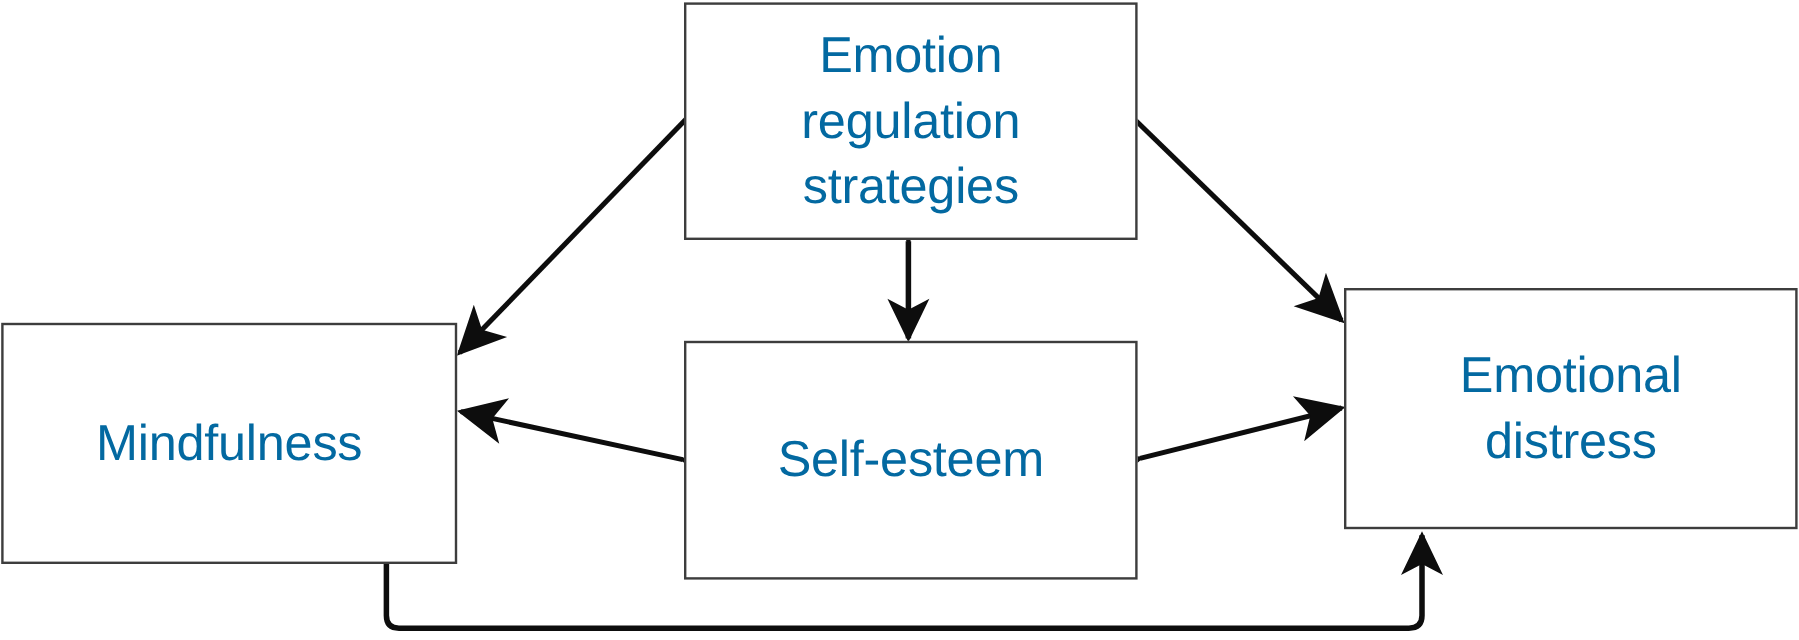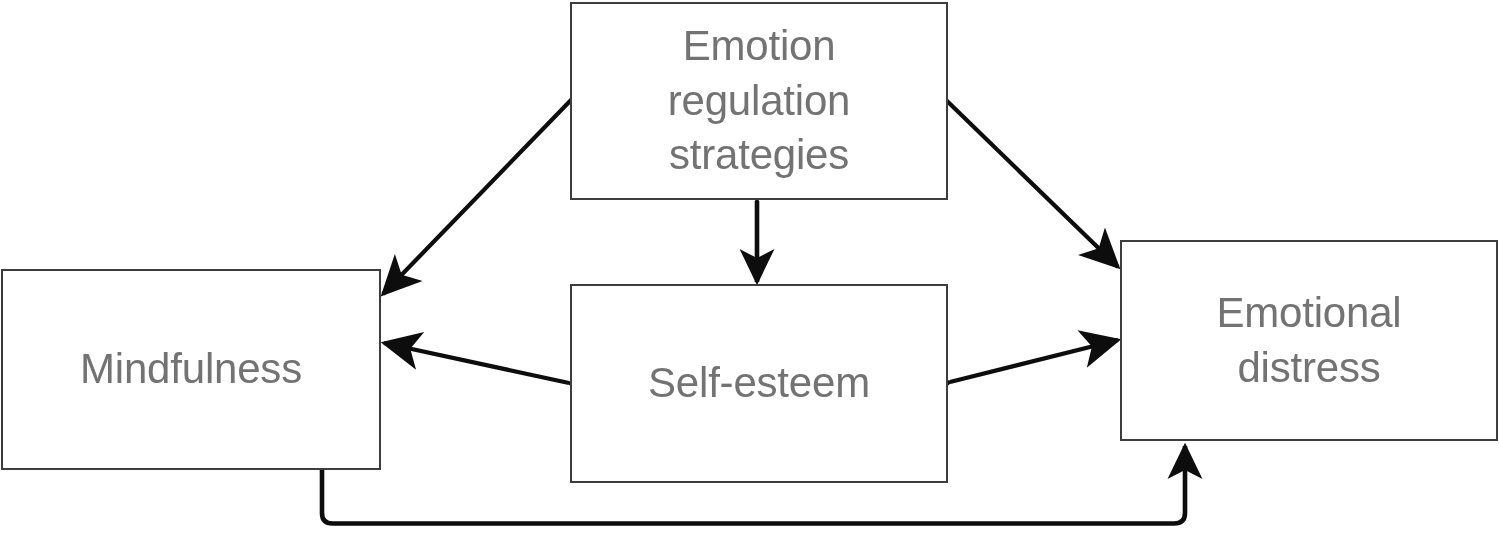--- a/index.html
+++ b/index.html
@@ -19,21 +19,21 @@
   }
   .node-box {
     position: absolute;
     box-sizing: border-box;
     border: 2px solid #3d3d3d;
     background: #ffffff;
     display: flex;
     align-items: center;
     justify-content: center;
     text-align: center;
-    color: #737373;
+    color: #0369a1;
     font-size: 42px;
     line-height: 1.30;
     font-weight: 400;
     letter-spacing: -0.2px;
     white-space: pre-line;
     z-index: 2;
   }
   #arrow-layer {
     position: absolute;
     left: 0;

